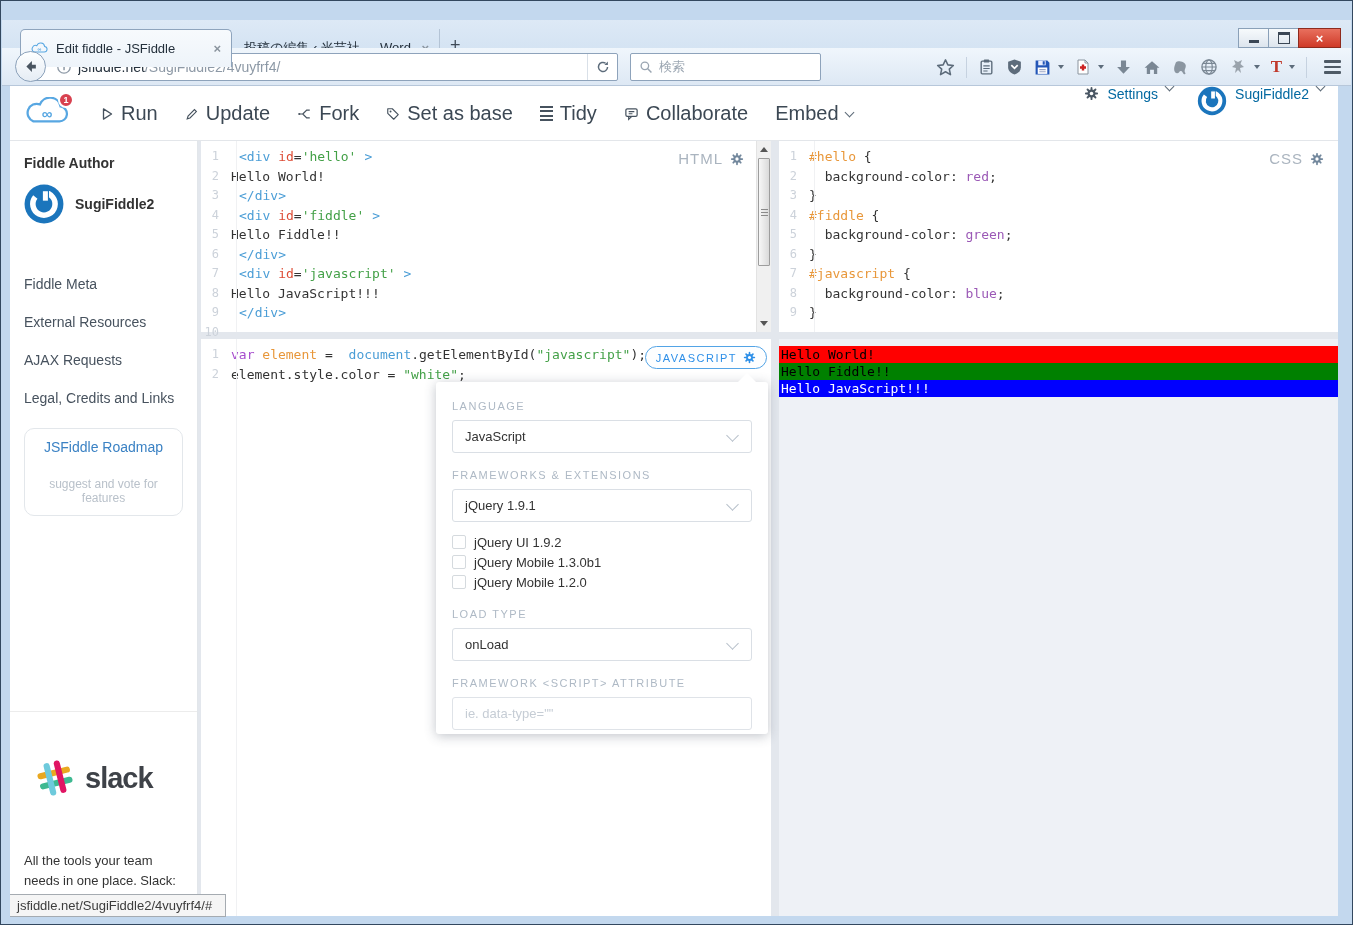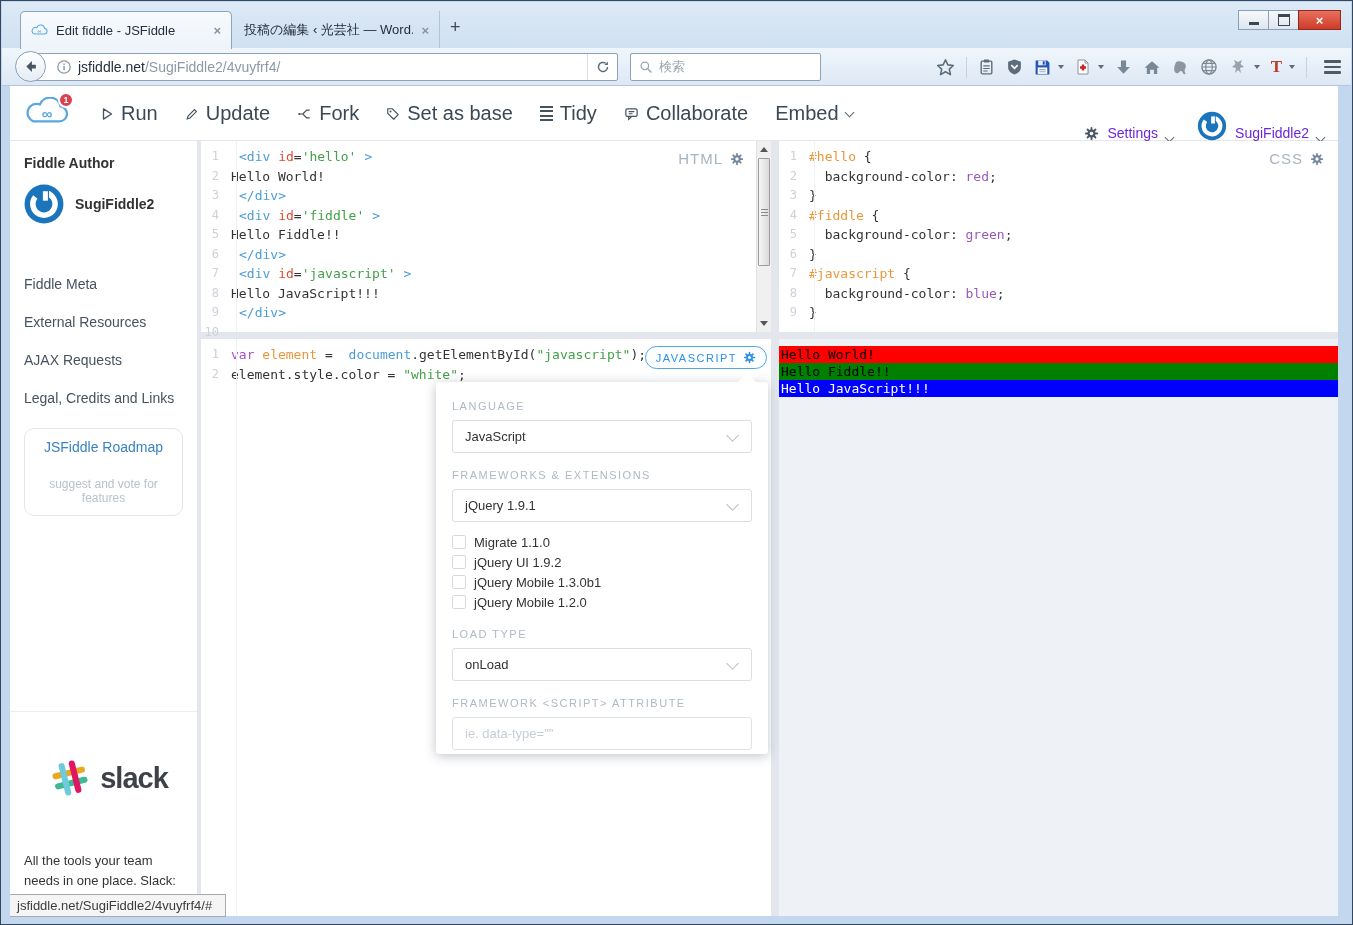--- a/index.html
+++ b/index.html
@@ -1,21 +1,21 @@
 <!DOCTYPE html>
 <html><head>
 <meta charset="utf-8">
 <style>
   * { margin:0; padding:0; box-sizing:border-box; }
   html,body { background:#9eb6d2; }
   body { font-family:"Liberation Sans", sans-serif; }
   #screen { position:relative; width:1353px; height:925px; background:#c3d8ee; border:1px solid #33485f; overflow:hidden; }
 
   
-  .tabstrip { position:absolute; left:1px; top:1px; right:1px; height:48px;
+  .tabstrip { position:absolute; left:1px; top:19px; right:1px; height:48px;
     background:linear-gradient(#dde9f6,#cfe0f1); }
   .tab { position:absolute; top:9px; height:38px; display:flex; align-items:center; gap:8px;
     padding:0 10px; font-size:13px; color:#24303c; cursor:default; }
   .tab.active { left:18px; width:212px; background:linear-gradient(#f7fafd,#eef4fa);
     border:1px solid #8ea4bd; border-bottom:none; border-radius:5px 5px 0 0; z-index:2; }
   .tab.inactive { left:232px; width:206px; border-right:1px solid #b4c4d6; }
   .tab .title { flex:1; white-space:nowrap; overflow:hidden; }
   .tab-close { color:#8a949e; font-size:13px; font-weight:bold; }
   .newtab { position:absolute; left:448px; top:16px; font-size:18px; color:#3f4a57; line-height:18px; }
   .win-controls { position:absolute; top:8px; right:10px; display:flex; }
@@ -52,39 +52,39 @@
   
   .site { position:absolute; left:9px; top:85px; width:1328px; height:830px; background:#e3e7ed; }
   .fheader { position:absolute; left:0; top:0; width:100%; height:55px; background:#fff;
     border-bottom:1px solid #e3e6ea; }
   .logo { position:absolute; left:14px; top:11px; }
   .logo .badge { position:absolute; left:34px; top:-5px; width:16px; height:16px; border-radius:50%;
     background:#d8414f; border:2px solid #fff; color:#fff; font-size:9px; font-weight:bold;
     display:flex; align-items:center; justify-content:center; }
   .factions { position:absolute; left:90px; top:0; height:55px; display:flex; align-items:center; gap:27px; }
   .faction { display:flex; align-items:center; gap:7px; font-size:20px; color:#3c4854; cursor:pointer; }
-  .fright { position:absolute; right:14px; top:0; height:55px; display:flex; align-items:flex-end; gap:8px;
-    font-size:14px; color:#6d28d9; }
+  .fright { position:absolute; right:14px; top:0; height:55px; display:flex; align-items:flex-start; gap:8px;
+    font-size:14px; color:#0369a1; }
   .chev { display:inline-block; width:7px; height:7px; border-right:1.5px solid #5c6a77;
     border-bottom:1.5px solid #5c6a77; transform:rotate(45deg); margin-top:-3px; }
   .tidy-bars { display:flex; flex-direction:column; gap:2.5px; }
   .tidy-bars i { width:13px; height:1.8px; background:#46525e; }
 
   .sidebar { position:absolute; left:0; top:55px; width:188px; height:775px; background:#fff;
     border-right:1px solid #e2e6ea; padding:14px; }
   .side-h { font-size:14px; font-weight:bold; color:#333; }
   .author-row { display:flex; align-items:center; gap:11px; margin-top:13px; }
   .author-name { font-size:14px; font-weight:bold; color:#333; }
   .side-links { margin-top:52px; }
   .side-link { font-size:14px; color:#47525e; margin-bottom:22px; cursor:pointer; }
   .roadmap { border:1px solid #e3e7eb; border-radius:10px; text-align:center; padding:10px 6px; margin-top:15px; }
   .roadmap-t { color:#3b82c4; font-size:14px; }
   .roadmap-s { color:#b9c1ca; font-size:12px; margin-top:22px; }
   .side-ad { position:absolute; left:0; top:570px; width:100%; border-top:1px solid #ececec; padding:45px 14px 0; }
-  .slack-row { display:flex; align-items:center; gap:9px; padding-left:10px;justify-content:center; }
+  .slack-row { display:flex; align-items:center; gap:9px; padding-left:10px; }
   .slack-word { font-size:29px; font-weight:bold; color:#3e4248; letter-spacing:-1px; }
   .ad-text { margin-top:52px; font-size:13px; color:#333; line-height:1.55; }
 
   .status { position:absolute; left:0; top:808px; width:216px; height:23px; background:#f5f5f5;
     border:1px solid #a5abb1; border-left:none; font-size:13px; color:#3c3c3c;
     line-height:21px; padding:0 7px; white-space:nowrap; overflow:hidden; z-index:6; }
 
   
   .panel { position:absolute; background:#fff; }
   #panel-html { left:191px; top:55px; width:570px; height:191px; }
@@ -564,24 +564,20 @@
           <span class="chev"></span>
       </div>
       <div class="pop-label">FRAMEWORKS &amp; EXTENSIONS</div>
       <div class="pop-select">
         <span>jQuery 1.9.1</span>
           <span class="chev"></span>
       </div>
       <div class="pop-checks">
           <div class="check-row">
             <span class="check-box"></span>
-            <span>Migrate 1.1.0</span>
-          </div>
-          <div class="check-row">
-            <span class="check-box"></span>
             <span>jQuery UI 1.9.2</span>
           </div>
           <div class="check-row">
             <span class="check-box"></span>
             <span>jQuery Mobile 1.3.0b1</span>
           </div>
           <div class="check-row">
             <span class="check-box"></span>
             <span>jQuery Mobile 1.2.0</span>
           </div>

